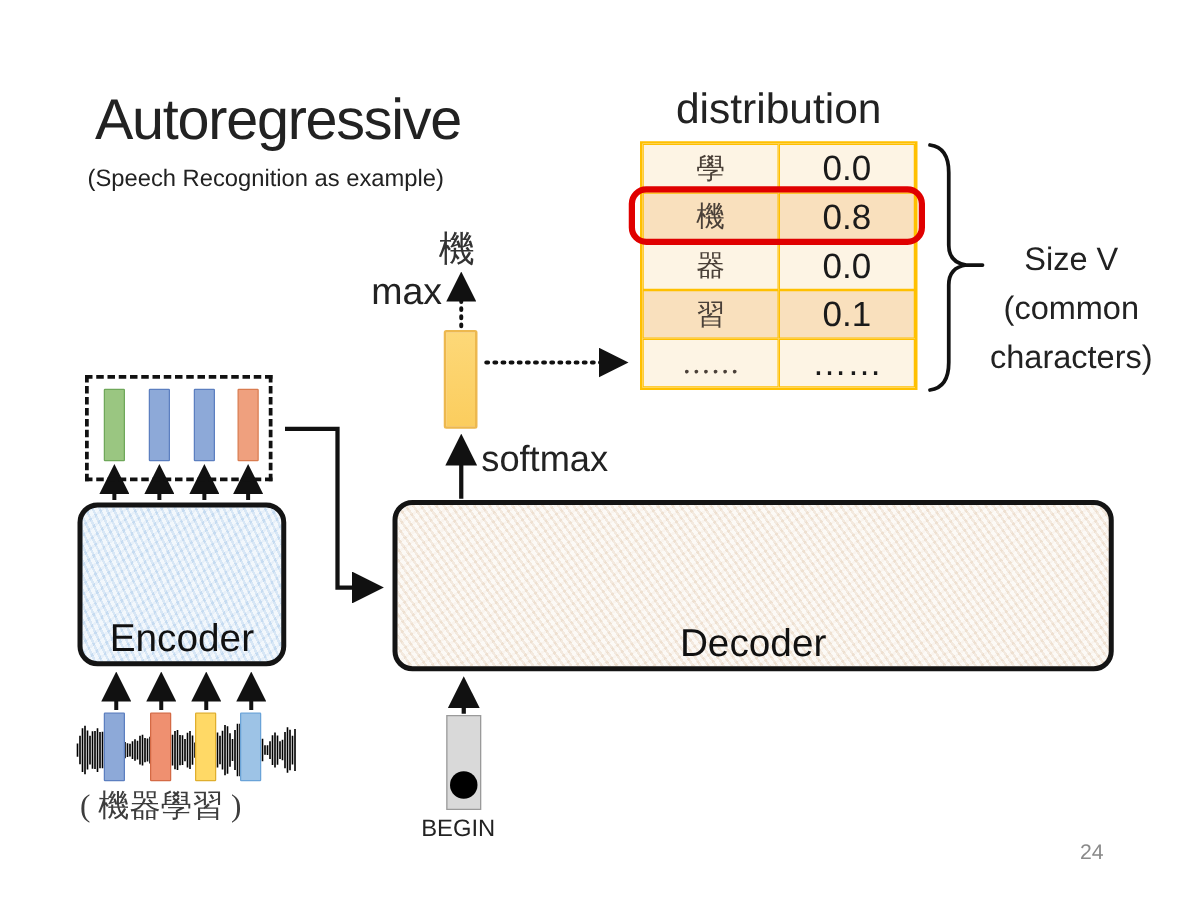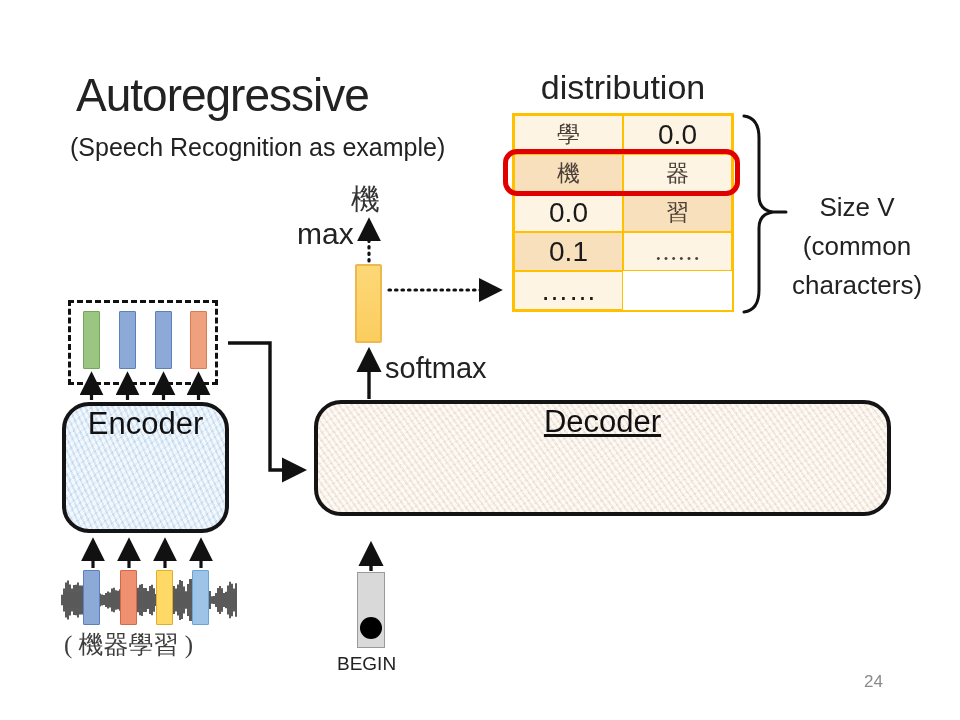--- a/index.html
+++ b/index.html
@@ -2,21 +2,21 @@
 <html><head>
 <meta charset="utf-8">
 <style>
   html,body{margin:0;padding:0;background:#ffffff;}
   #slide{
     position:relative;width:960px;height:720px;background:#ffffff;
     font-family:"Liberation Sans",sans-serif;color:#1a1a1a;overflow:hidden;
   }
   .abs{position:absolute;}
   #title{left:76px;top:68px;font-size:46px;color:#222;letter-spacing:-1px;}
-  #subtitle{left:70px;top:133px;font-size:25px;color:#222;}
+  #subtitle{left:70px;top:133px;font-size:19px;color:#222;}
   #dist-label{left:512px;top:68px;width:222px;text-align:center;font-size:34px;color:#222;}
 
   
   #prob-table{
     left:512px;top:113px;width:222px;height:199px;
     display:grid;grid-template-columns:1fr 1fr;grid-template-rows:repeat(5,1fr);
     border:2.5px solid #ffc000;box-sizing:border-box;
   }
   #prob-table .cell{
     display:flex;align-items:center;justify-content:center;
@@ -36,37 +36,36 @@
   #predicted-char{left:351px;top:180px;font-size:29px;color:#333;font-family:"DejaVu Serif",serif;}
   #max-label{left:297px;top:217px;font-size:30px;color:#222;}
   #softmax-label{left:385px;top:352px;font-size:29px;color:#222;}
   #output-vector{
     left:355px;top:264px;width:27px;height:79px;box-sizing:border-box;
     background:linear-gradient(180deg,#fdd878,#fbcd5e);border:2px solid #edb84e;border-radius:2px;
   }
 
   
   .block{
-    box-sizing:border-box;border:4px solid #141414;border-radius:27px;
-    display:flex;align-items:flex-start;justify-content:center;font-size:31px;color:#111;
+    box-sizing:border-box;border:4px solid #141414;border-radius:16px;
+    display:flex;align-items:flex-end;justify-content:center;font-size:31px;color:#111;
   }
   #encoder-box{
     left:62px;top:402px;width:167px;height:131px;
     background:
       repeating-linear-gradient(65deg,rgba(255,255,255,.5) 0 3px,rgba(173,203,235,.25) 3px 5px),
       repeating-linear-gradient(-40deg,rgba(255,255,255,.35) 0 4px,rgba(160,195,230,.2) 4px 6px),
       #d9e8f6;
   }
   #decoder-box{
-    left:314px;top:400px;width:577px;height:116px;
+    left:314px;top:400px;width:577px;height:137px;
     background:
       repeating-linear-gradient(55deg,rgba(255,255,255,.55) 0 3px,rgba(228,208,188,.28) 3px 5px),
       repeating-linear-gradient(-35deg,rgba(255,255,255,.4) 0 4px,rgba(232,214,196,.22) 4px 6px),
       #f5ebdf;
-    text-decoration: underline;
   }
 
   
   #feature-box{left:68px;top:300px;width:150px;height:85px;box-sizing:border-box;border:3.5px dashed #111;}
   .fbar{position:absolute;width:17px;height:58px;top:311px;box-sizing:border-box;border-radius:1px;}
   #fbar-1{left:83px;background:#9ac681;border:1.5px solid #6fa85a;}
   #fbar-2{left:119px;background:#8da9d8;border:1.5px solid #5c7fc0;}
   #fbar-3{left:155px;background:#8da9d8;border:1.5px solid #5c7fc0;}
   #fbar-4{left:190px;background:#efa07e;border:1.5px solid #d97c50;}
 
@@ -130,20 +129,21 @@
   </svg>
 
   <div class="abs" id="title">Autoregressive</div>
   <div class="abs" id="subtitle">(Speech Recognition as example)</div>
 
   <div class="abs" id="dist-label">distribution</div>
   <div class="abs" id="prob-table">
     <div class="cell char row-odd">學</div>
     <div class="cell prob row-odd">0.0</div>
     <div class="cell char row-even">機</div>
+    <div class="cell prob row-even">0.8</div>
     <div class="cell char row-odd">器</div>
     <div class="cell prob row-odd">0.0</div>
     <div class="cell char row-even">習</div>
     <div class="cell prob row-even">0.1</div>
     <div class="cell char row-odd">……</div>
     <div class="cell prob row-odd">……</div>
   </div>
   <div class="abs" id="highlight-box"></div>
   <div class="abs" id="size-note">Size V
 (common

